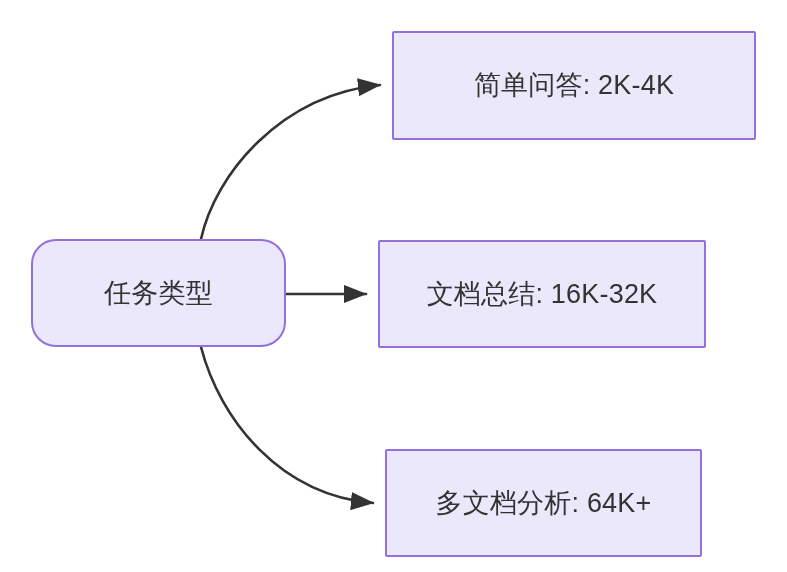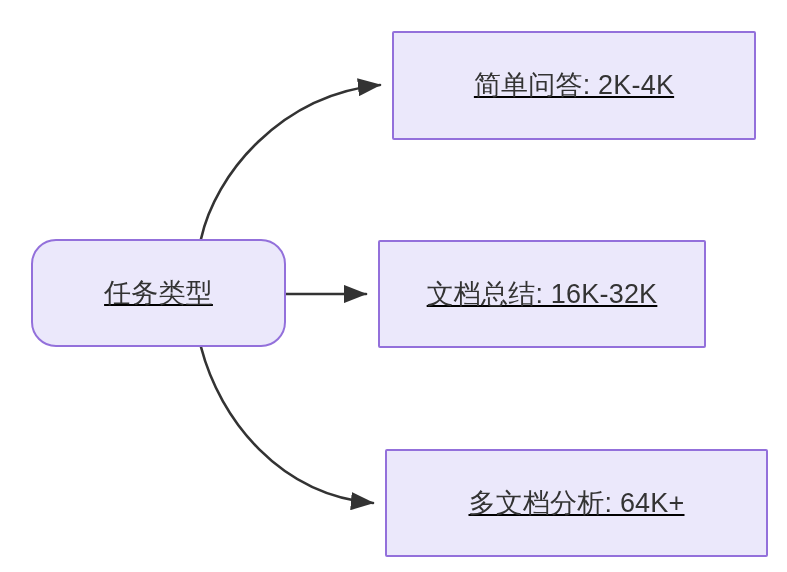--- a/index.html
+++ b/index.html
@@ -28,21 +28,20 @@
   }
   .node {
     position: absolute;
     box-sizing: border-box;
     display: flex;
     align-items: center;
     justify-content: center;
     background: #ebe8fb;
     border: 2px solid #9370db;
     border-radius: 2px;
-    text-decoration: underline;
   }
   .node-label {
     color: #333333;
     font-size: 27px;
     line-height: 1.2;
     white-space: nowrap;
     letter-spacing: 0.2px;
     text-align: center;
   }
   
@@ -62,21 +61,21 @@
   }
   #node-doc-summary {
     left: 378px;
     top: 240px;
     width: 328px;
     height: 108px;
   }
   #node-multi-doc {
     left: 385px;
     top: 449px;
-    width: 383px;
+    width: 317px;
     height: 108px;
   }
 </style>
 </head>
 <body>
 
 <div id="diagram-canvas">
 
   <svg id="edge-layer" viewBox="0 0 787 572" width="787" height="572" xmlns="http://www.w3.org/2000/svg">
     <defs>

